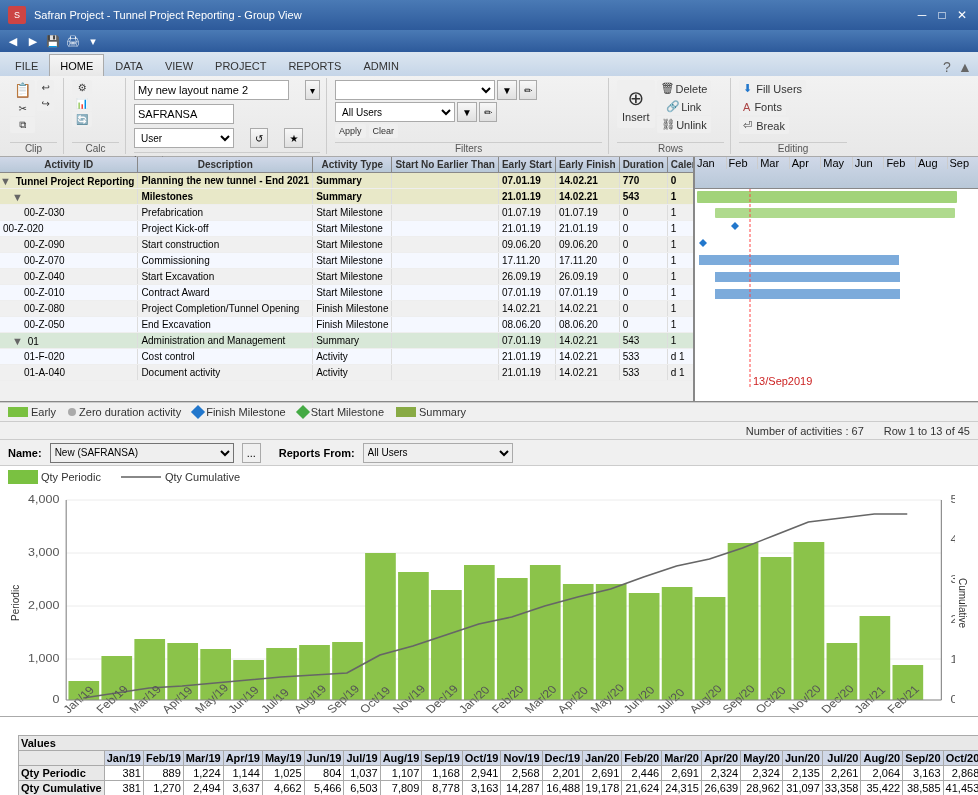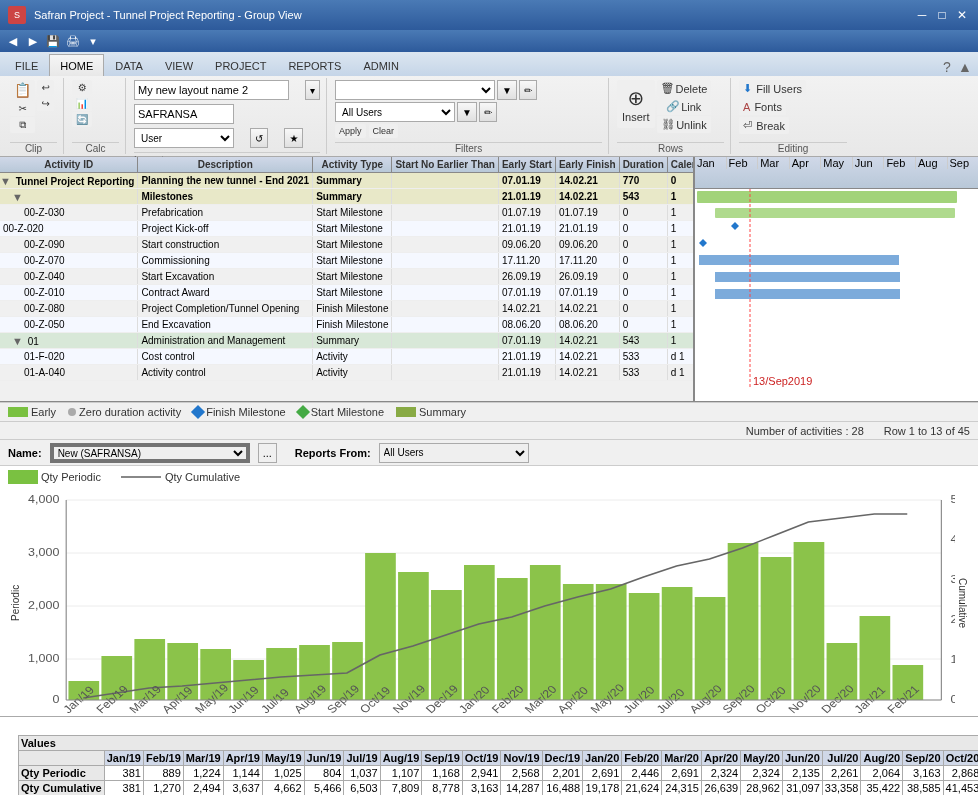--- a/index.html
+++ b/index.html
@@ -590,21 +590,21 @@
     <td class="col-early-finish">14.02.21</td>
     <td class="col-duration">533</td>
     <td class="col-calendar">d 1</td>
 
   </tr>
             <tr>
     <td class="col-activity-id" style="padding-left:24px;">
       
       01-A-040
     </td>
-    <td class="col-description">Activity control</td>
+    <td class="col-description">Document activity</td>
     <td class="col-type">Activity</td>
     <td class="col-start-ne"></td>
     <td class="col-early-start">21.01.19</td>
     <td class="col-early-finish">14.02.21</td>
     <td class="col-duration">533</td>
     <td class="col-calendar">d 1</td>
 
   </tr>
           </tbody>
       </table>
@@ -661,27 +661,27 @@
       <div style="width:10px;height:10px;background:#44aa44;transform:rotate(45deg);"></div>
       <span>Start Milestone</span>
     </div>
     <div class="legend-item">
       <div class="legend-box" style="background:#88aa44;"></div>
       <span>Summary</span>
     </div>
   </div>
 
   <div id="status-row">
-    <span>Number of activities : 28</span>
+    <span>Number of activities : 67</span>
     <span style="margin-left:20px;">Row 1 to 13 of 45</span>
   </div>
 
   <div id="name-reports-row">
     <span style="font-weight:bold;">Name:</span>
-    <select style="width:200px;height:20px;border:4px solid #737373;font-size:10px;">
+    <select style="width:184px;height:20px;border:1px solid #737373;font-size:10px;">
       <option>New (SAFRANSA)</option>
     </select>
     <button style="height:20px;padding:0 4px;border:1px solid #aaa;background:#f0f0f0;cursor:pointer;">...</button>
     <span style="margin-left:10px;font-weight:bold;">Reports From:</span>
     <select style="width:150px;height:20px;border:1px solid #aaa;font-size:10px;">
       <option>All Users</option>
     </select>
   </div>
 
   <div id="chart-values-area" style="flex:1;display:flex;flex-direction:column;overflow:hidden;background:white;">

